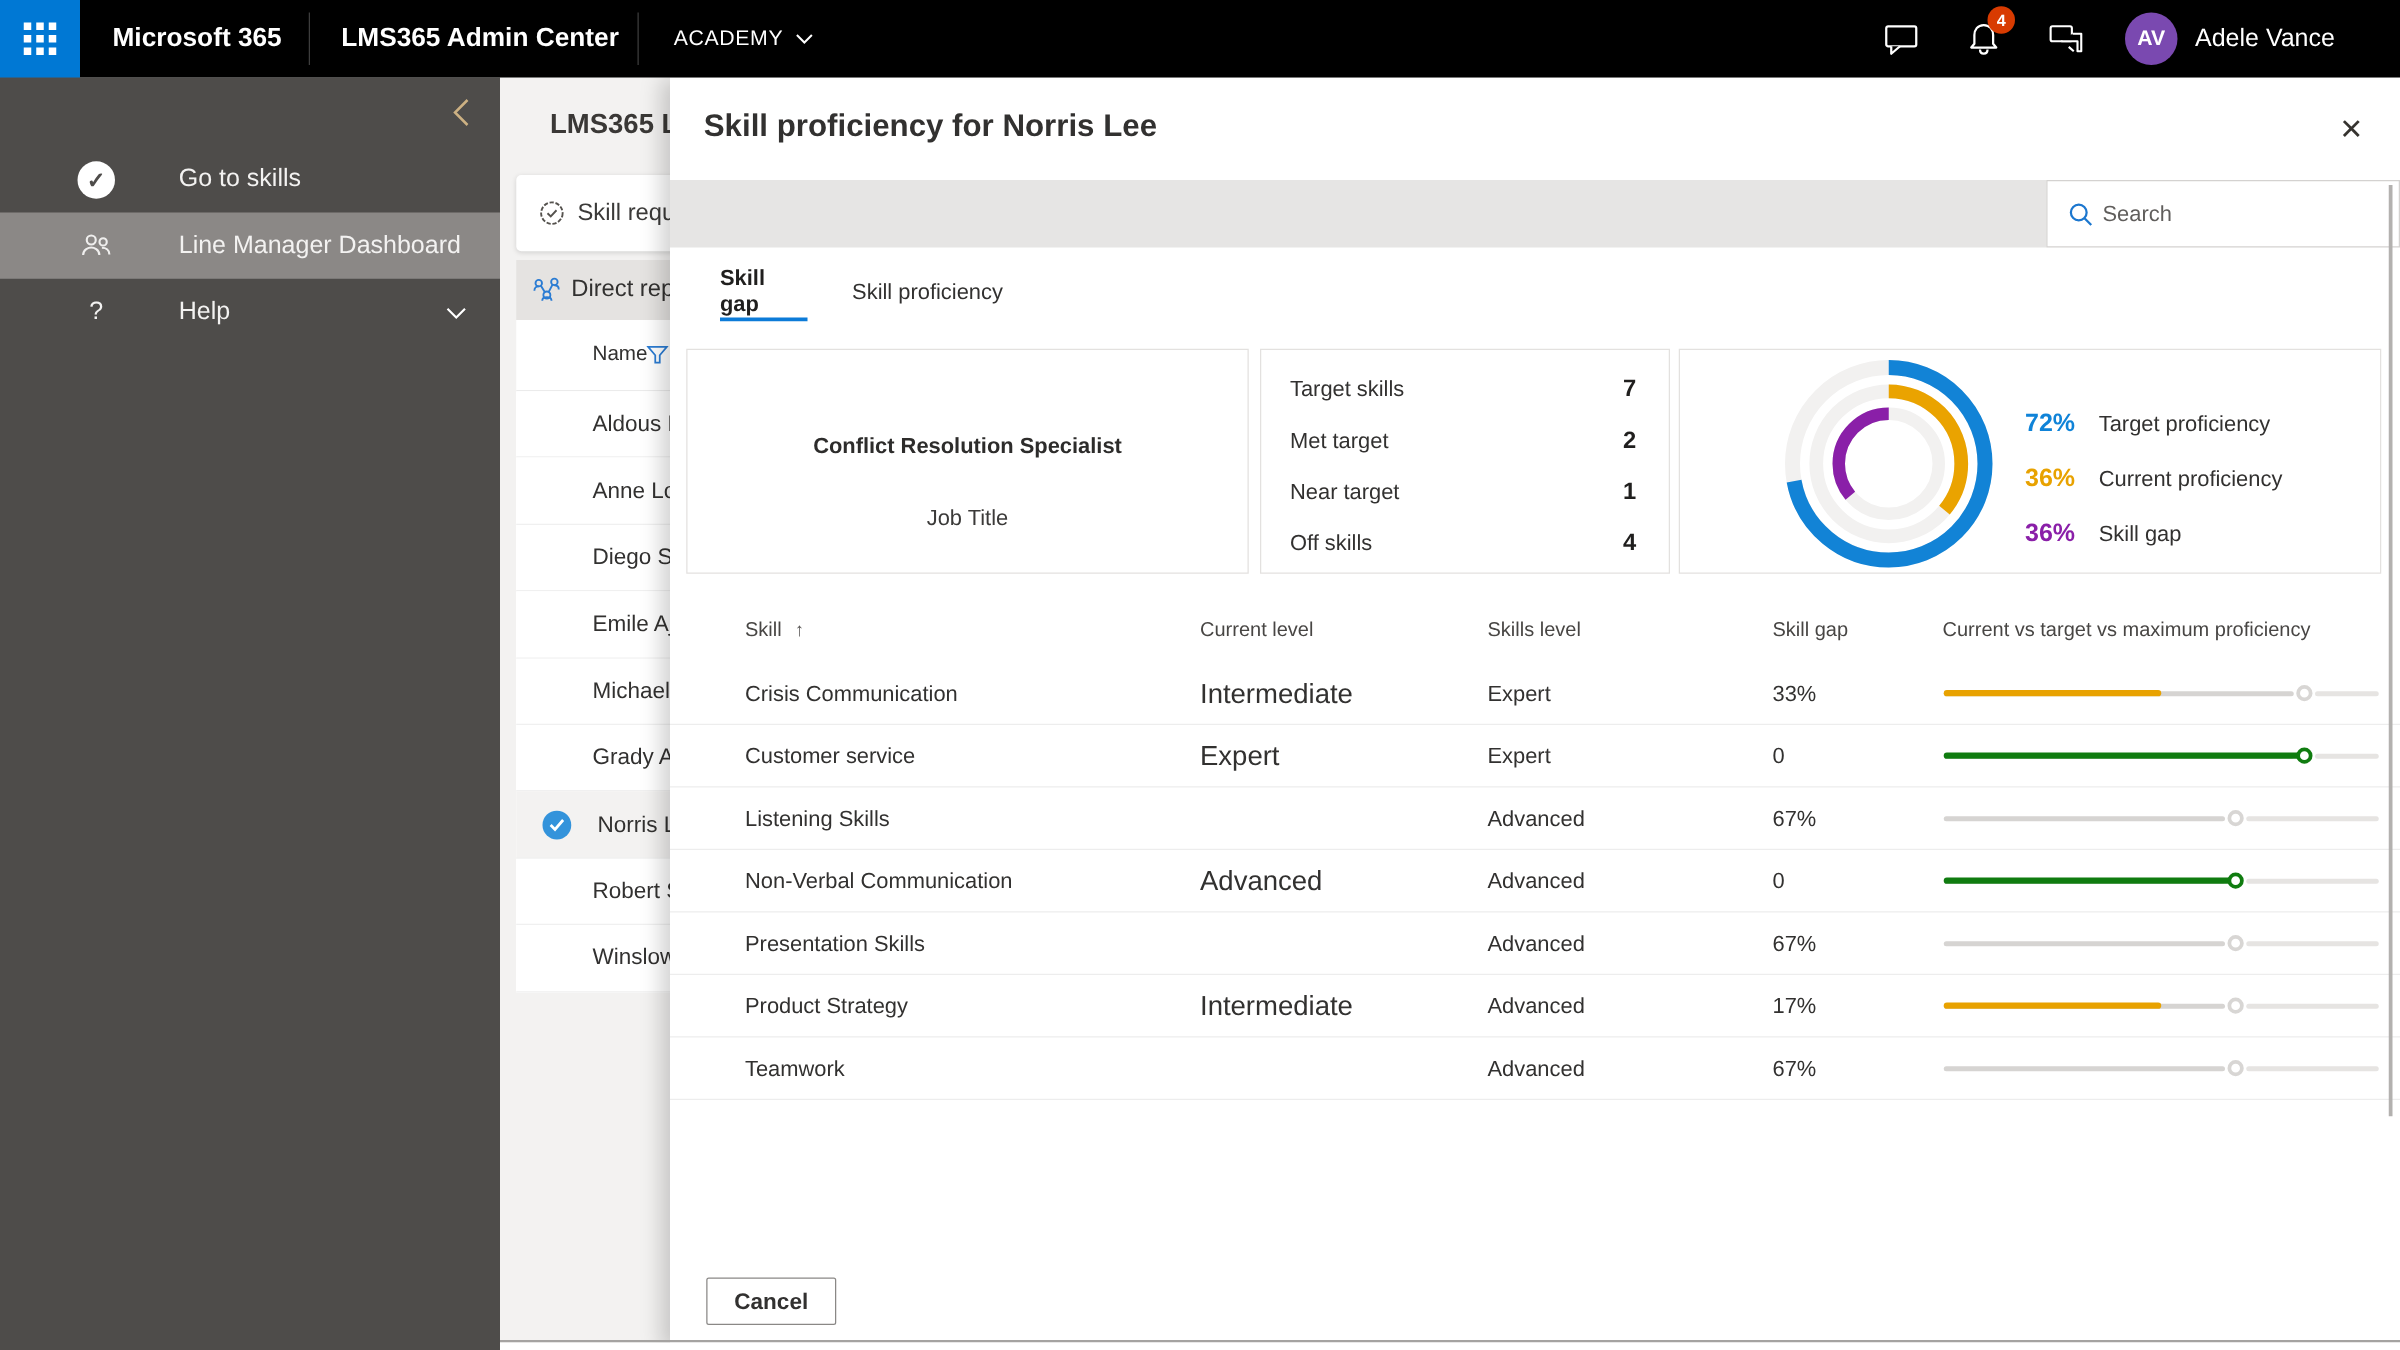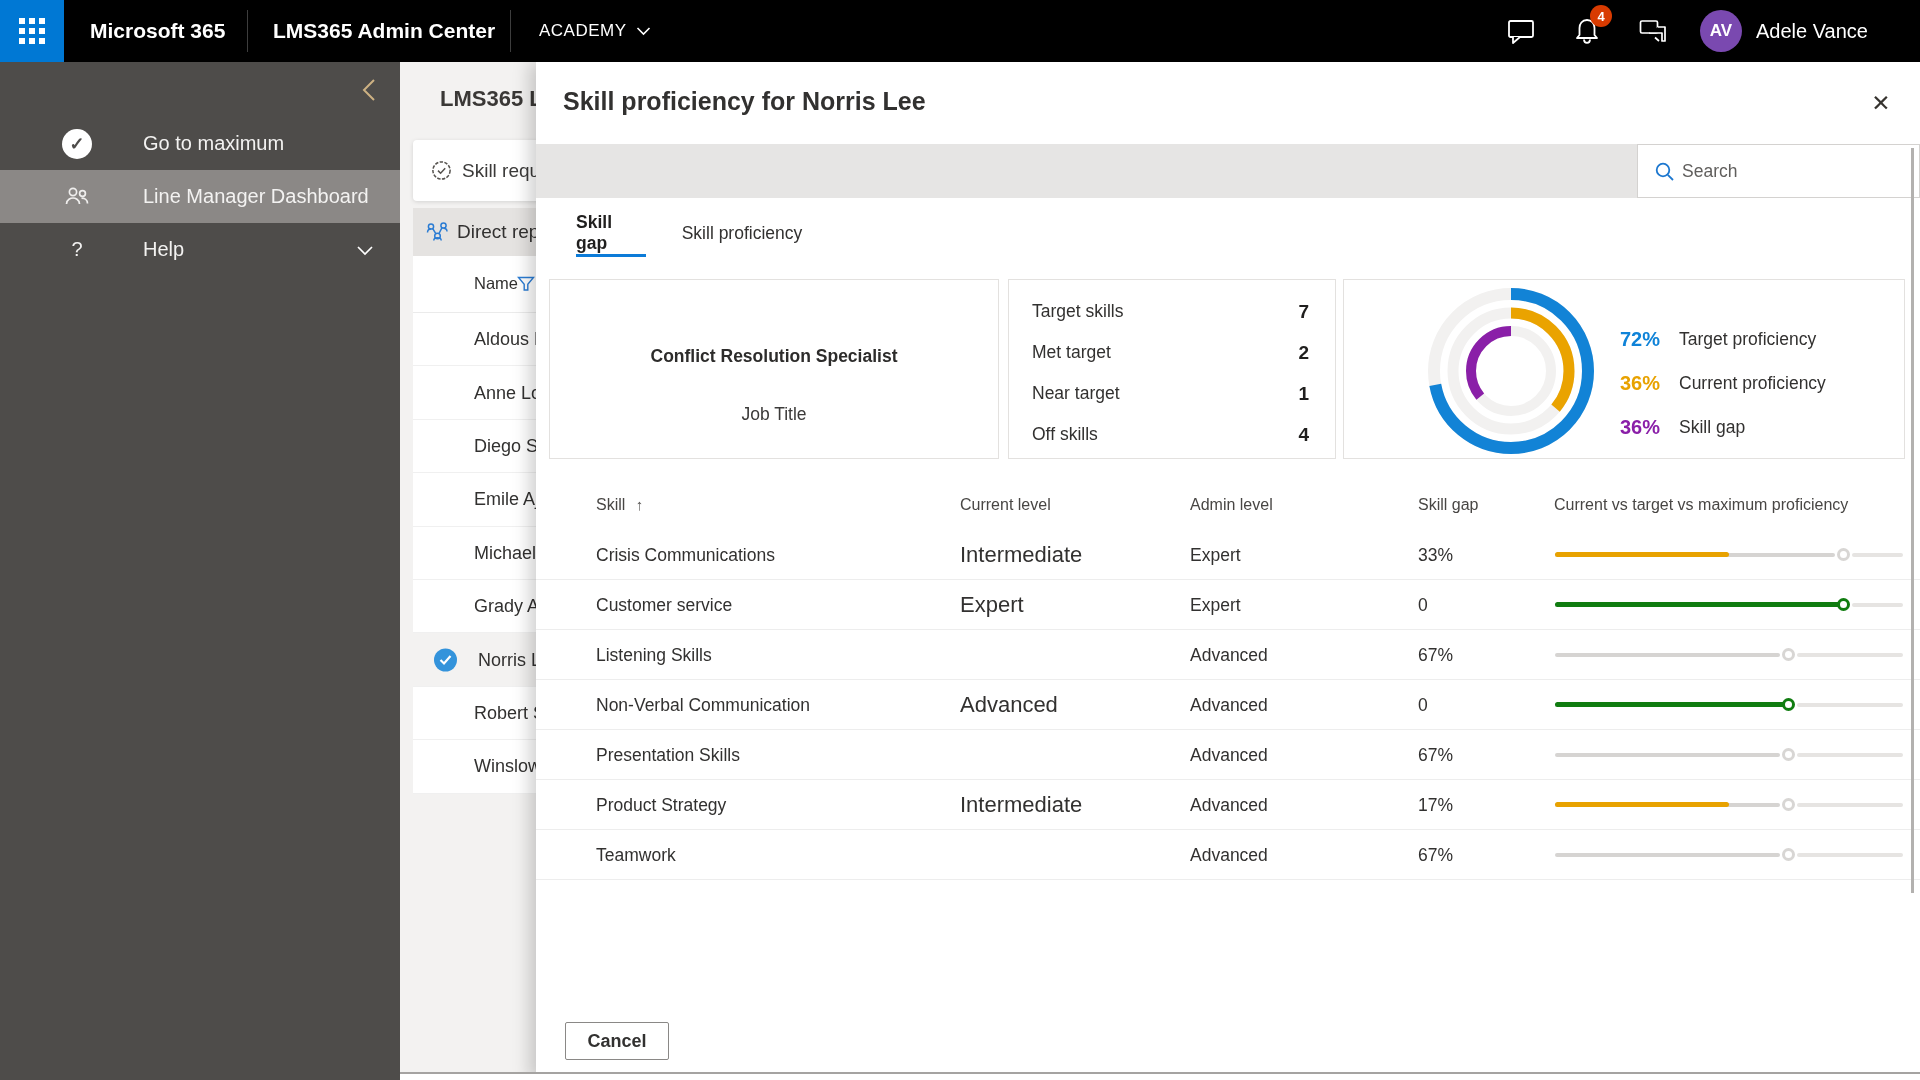--- a/index.html
+++ b/index.html
@@ -175,21 +175,21 @@
     <div class="abs collapse-btn">
       <svg width="28" height="28" viewBox="0 0 28 28">
         <polyline points="18,4 8,14 18,24" fill="none" stroke="#cdb183" stroke-width="2"></polyline>
       </svg>
     </div>
 
     <div class="abs side-item" style="top:55px;">
       <span class="side-icon">
         <span class="catalog-circle">✓</span>
       </span>
-      <span class="side-label">Go to maximum</span>
+      <span class="side-label">Go to skills</span>
     </div>
 
     <div class="abs side-item active" style="top:108px;">
       <span class="side-icon">
         <svg width="30" height="30" viewBox="0 0 30 30">
           <circle cx="11" cy="10" r="3.6" fill="none" stroke="#efeeed" stroke-width="1.7"></circle>
           <path d="M4.5 22 C4.5 17.5 9 16 11 16 C13 16 17.5 17.5 17.5 22" fill="none" stroke="#efeeed" stroke-width="1.7"></path>
           <circle cx="20.5" cy="11.5" r="2.9" fill="none" stroke="#efeeed" stroke-width="1.7"></circle>
           <path d="M19.5 16.2 C22.5 16.2 25.5 17.8 25.5 21.5" fill="none" stroke="#efeeed" stroke-width="1.7"></path>
         </svg>
@@ -359,28 +359,28 @@
         <span class="legend-lbl">Skill gap</span>
       </div>
     </div>
 
     <div class="abs sk-header">
       <span class="hc" style="left:60px;">
         <span>Skill</span>
         <span style="margin-left:6px; font-size:15px; color:#5a5856;">↑</span>
       </span>
       <span class="hc" style="left:424px;">Current level</span>
-      <span class="hc" style="left:654px;">Admin level</span>
+      <span class="hc" style="left:654px;">Skills level</span>
       <span class="hc" style="left:882px;">Skill gap</span>
       <span class="hc nosort" style="left:1018px;">Current vs target vs maximum proficiency</span>
     </div>
 
     <div class="abs sk-rows" id="skill-rows">
         <div class="sk-row">
-      <span class="c-skill">Crisis Communications</span>
+      <span class="c-skill">Crisis Communication</span>
       <span class="c-current">Intermediate</span>
       <span class="c-target">Expert</span>
       <span class="c-gap">33%</span>
       <span class="bar-wrap">
         <span class="bar-seg seg-before" style="left: 0px; width: 280.34px; background: rgb(214, 212, 210);"></span>
         <span class="bar-seg seg-after" style="left: 297.34px; width: 50.66px; background: rgb(230, 228, 226);"></span>
         <span class="bar-fill" style="left: 0px; width: 174px; background: rgb(232, 162, 0);"></span>
         <span class="bar-knob" style="left: 282.34px; border: 3.5px solid rgb(216, 214, 212);"></span>
       </span>
     </div>

